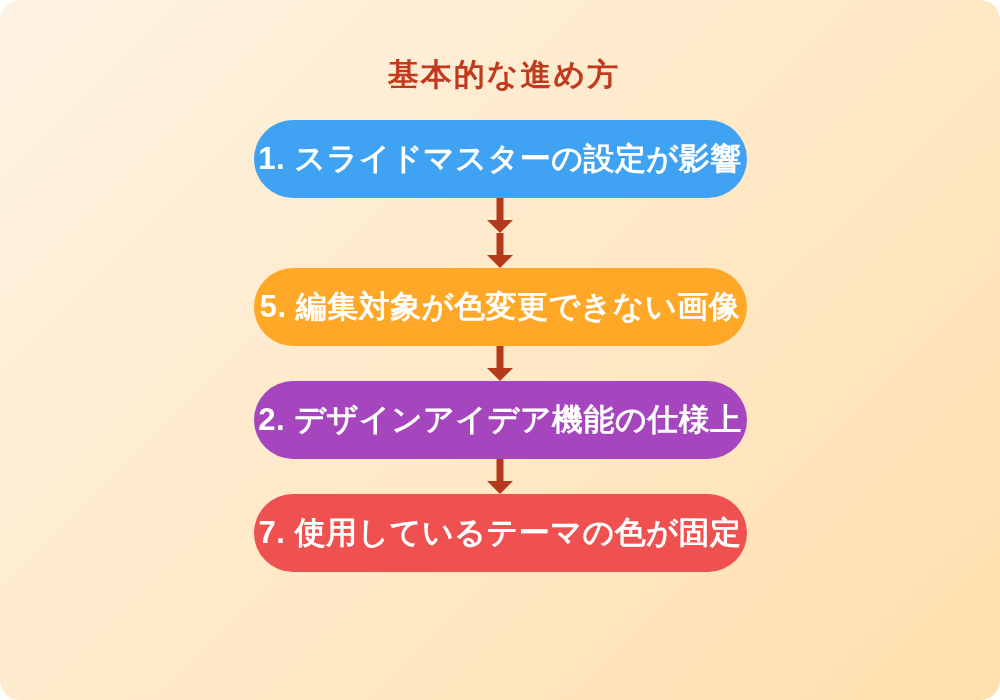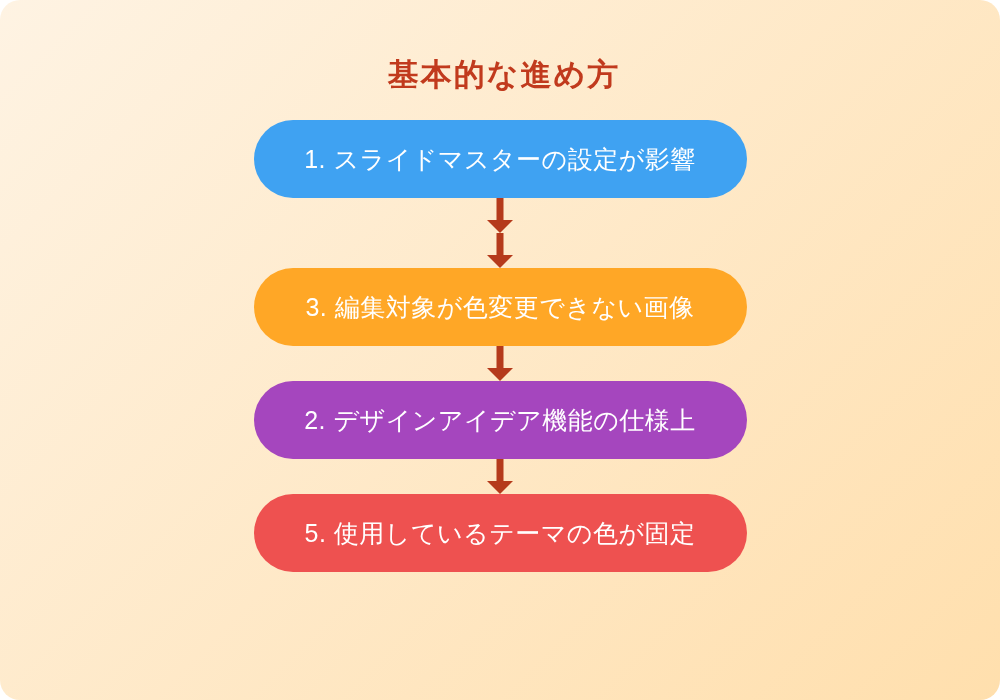--- a/index.html
+++ b/index.html
@@ -33,22 +33,22 @@
   }
   .step{
     width:493px;height:78px;
     border-radius:39px;
     display:flex;
     align-items:center;
     justify-content:center;
   }
   .step-label{
     color:#ffffff;
-    font-size:25px;
-    font-weight:400;
+    font-size:31px;
+    font-weight:700;
     letter-spacing:0.5px;
     white-space:nowrap;
   }
   .arrow{
     height:35px;
     width:28px;
     display:flex;
     align-items:center;
     justify-content:center;
   }
@@ -75,21 +75,21 @@
 
 
     <div class="arrow" style="color: rgb(181, 58, 27);">
       <svg width="28" height="35" viewBox="0 0 28 35">
         <rect x="10.5" y="0" width="7" height="24" fill="currentColor"></rect>
         <polygon points="1,22 27,22 14,35" fill="currentColor"></polygon>
       </svg>
     </div>
 
     <div class="step" style="background-color: rgb(255, 167, 38);">
-      <span class="step-label">3. 編集対象が色変更できない画像</span>
+      <span class="step-label">5. 編集対象が色変更できない画像</span>
     </div>
 
     <div class="arrow" style="color: rgb(181, 58, 27);">
       <svg width="28" height="35" viewBox="0 0 28 35">
         <rect x="10.5" y="0" width="7" height="24" fill="currentColor"></rect>
         <polygon points="1,22 27,22 14,35" fill="currentColor"></polygon>
       </svg>
     </div>
 
     <div class="step" style="background-color: rgb(165, 70, 190);">
@@ -97,17 +97,17 @@
     </div>
 
     <div class="arrow" style="color: rgb(181, 58, 27);">
       <svg width="28" height="35" viewBox="0 0 28 35">
         <rect x="10.5" y="0" width="7" height="24" fill="currentColor"></rect>
         <polygon points="1,22 27,22 14,35" fill="currentColor"></polygon>
       </svg>
     </div>
 
     <div class="step" style="background-color: rgb(238, 81, 80);">
-      <span class="step-label">5. 使用しているテーマの色が固定</span>
+      <span class="step-label">7. 使用しているテーマの色が固定</span>
     </div>
 
   </div>
 </div>
 
 </body></html>

